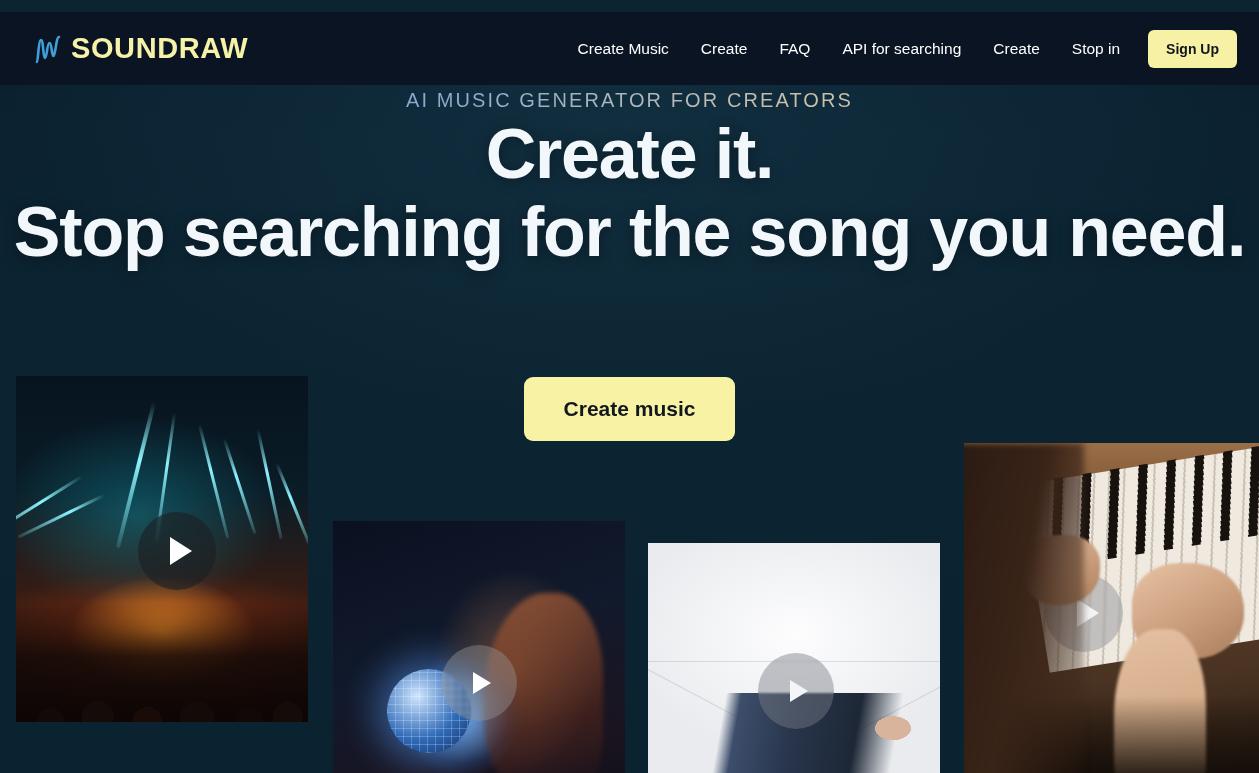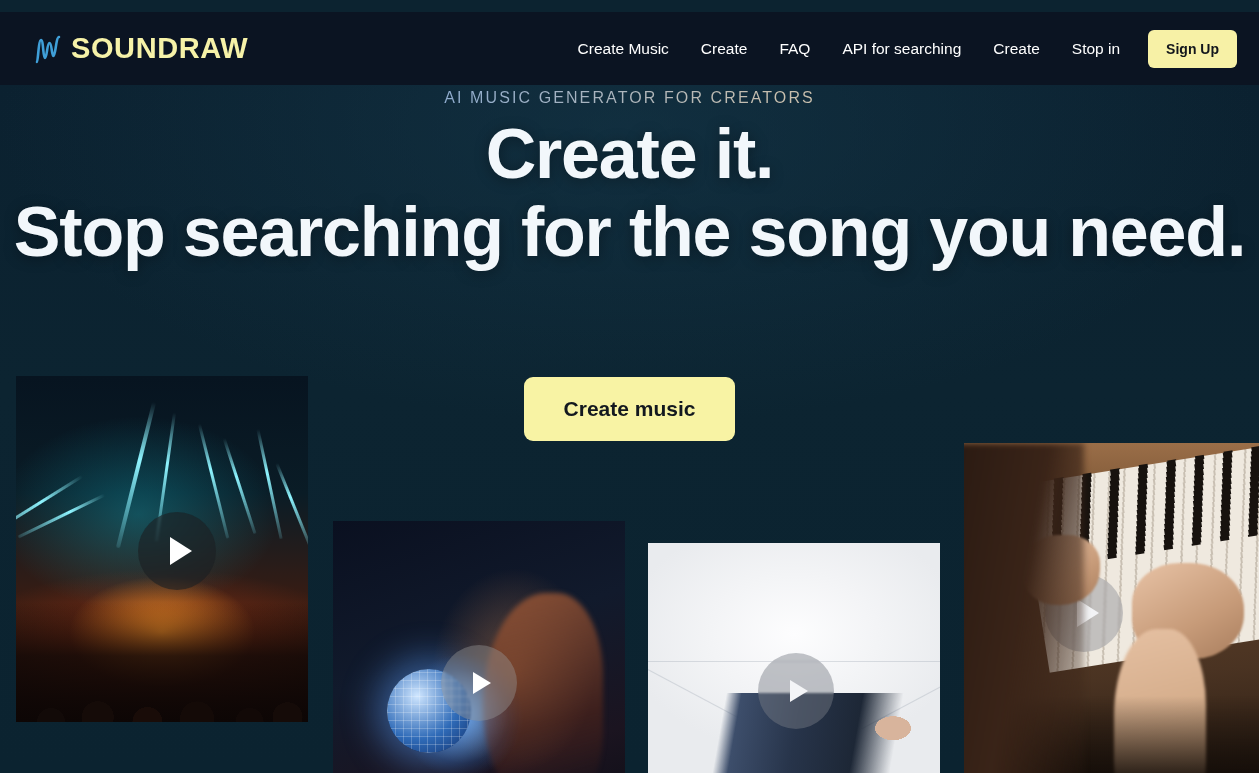--- a/index.html
+++ b/index.html
@@ -38,21 +38,21 @@
     position:absolute; top:73px; left:0; width:1259px; height:700px;
     background:
       radial-gradient(ellipse 900px 420px at 50% 8%, rgba(22,58,76,.55), rgba(12,35,48,0) 70%),
       linear-gradient(180deg,#0b2130 0%,#0c2431 45%,#0b2330 100%);
     overflow:hidden;
   }
   .hero-inner{ position:relative; width:100%; height:100%; }
 
   .eyebrow{
     position:absolute; top:16px; left:0; width:100%; text-align:center;
-    font-size:16px; font-weight:500; letter-spacing:2.1px;
+    font-size:20px; font-weight:500; letter-spacing:2.1px;
     background:linear-gradient(90deg,#4f9fc4 0%,#7fa6d6 28%,#c8bfae 62%,#d8cdb4 100%);
     -webkit-background-clip:text; background-clip:text;
     -webkit-text-fill-color:transparent; color:transparent;
     z-index:20;
   }
   .headline{
     position:absolute; top:42px; left:0; width:100%; text-align:center;
     color:#f2f7fb; font-size:70px; font-weight:700; line-height:78px;
     letter-spacing:-1.2px; z-index:20;
     text-shadow:0 2px 14px rgba(0,0,0,.35);

